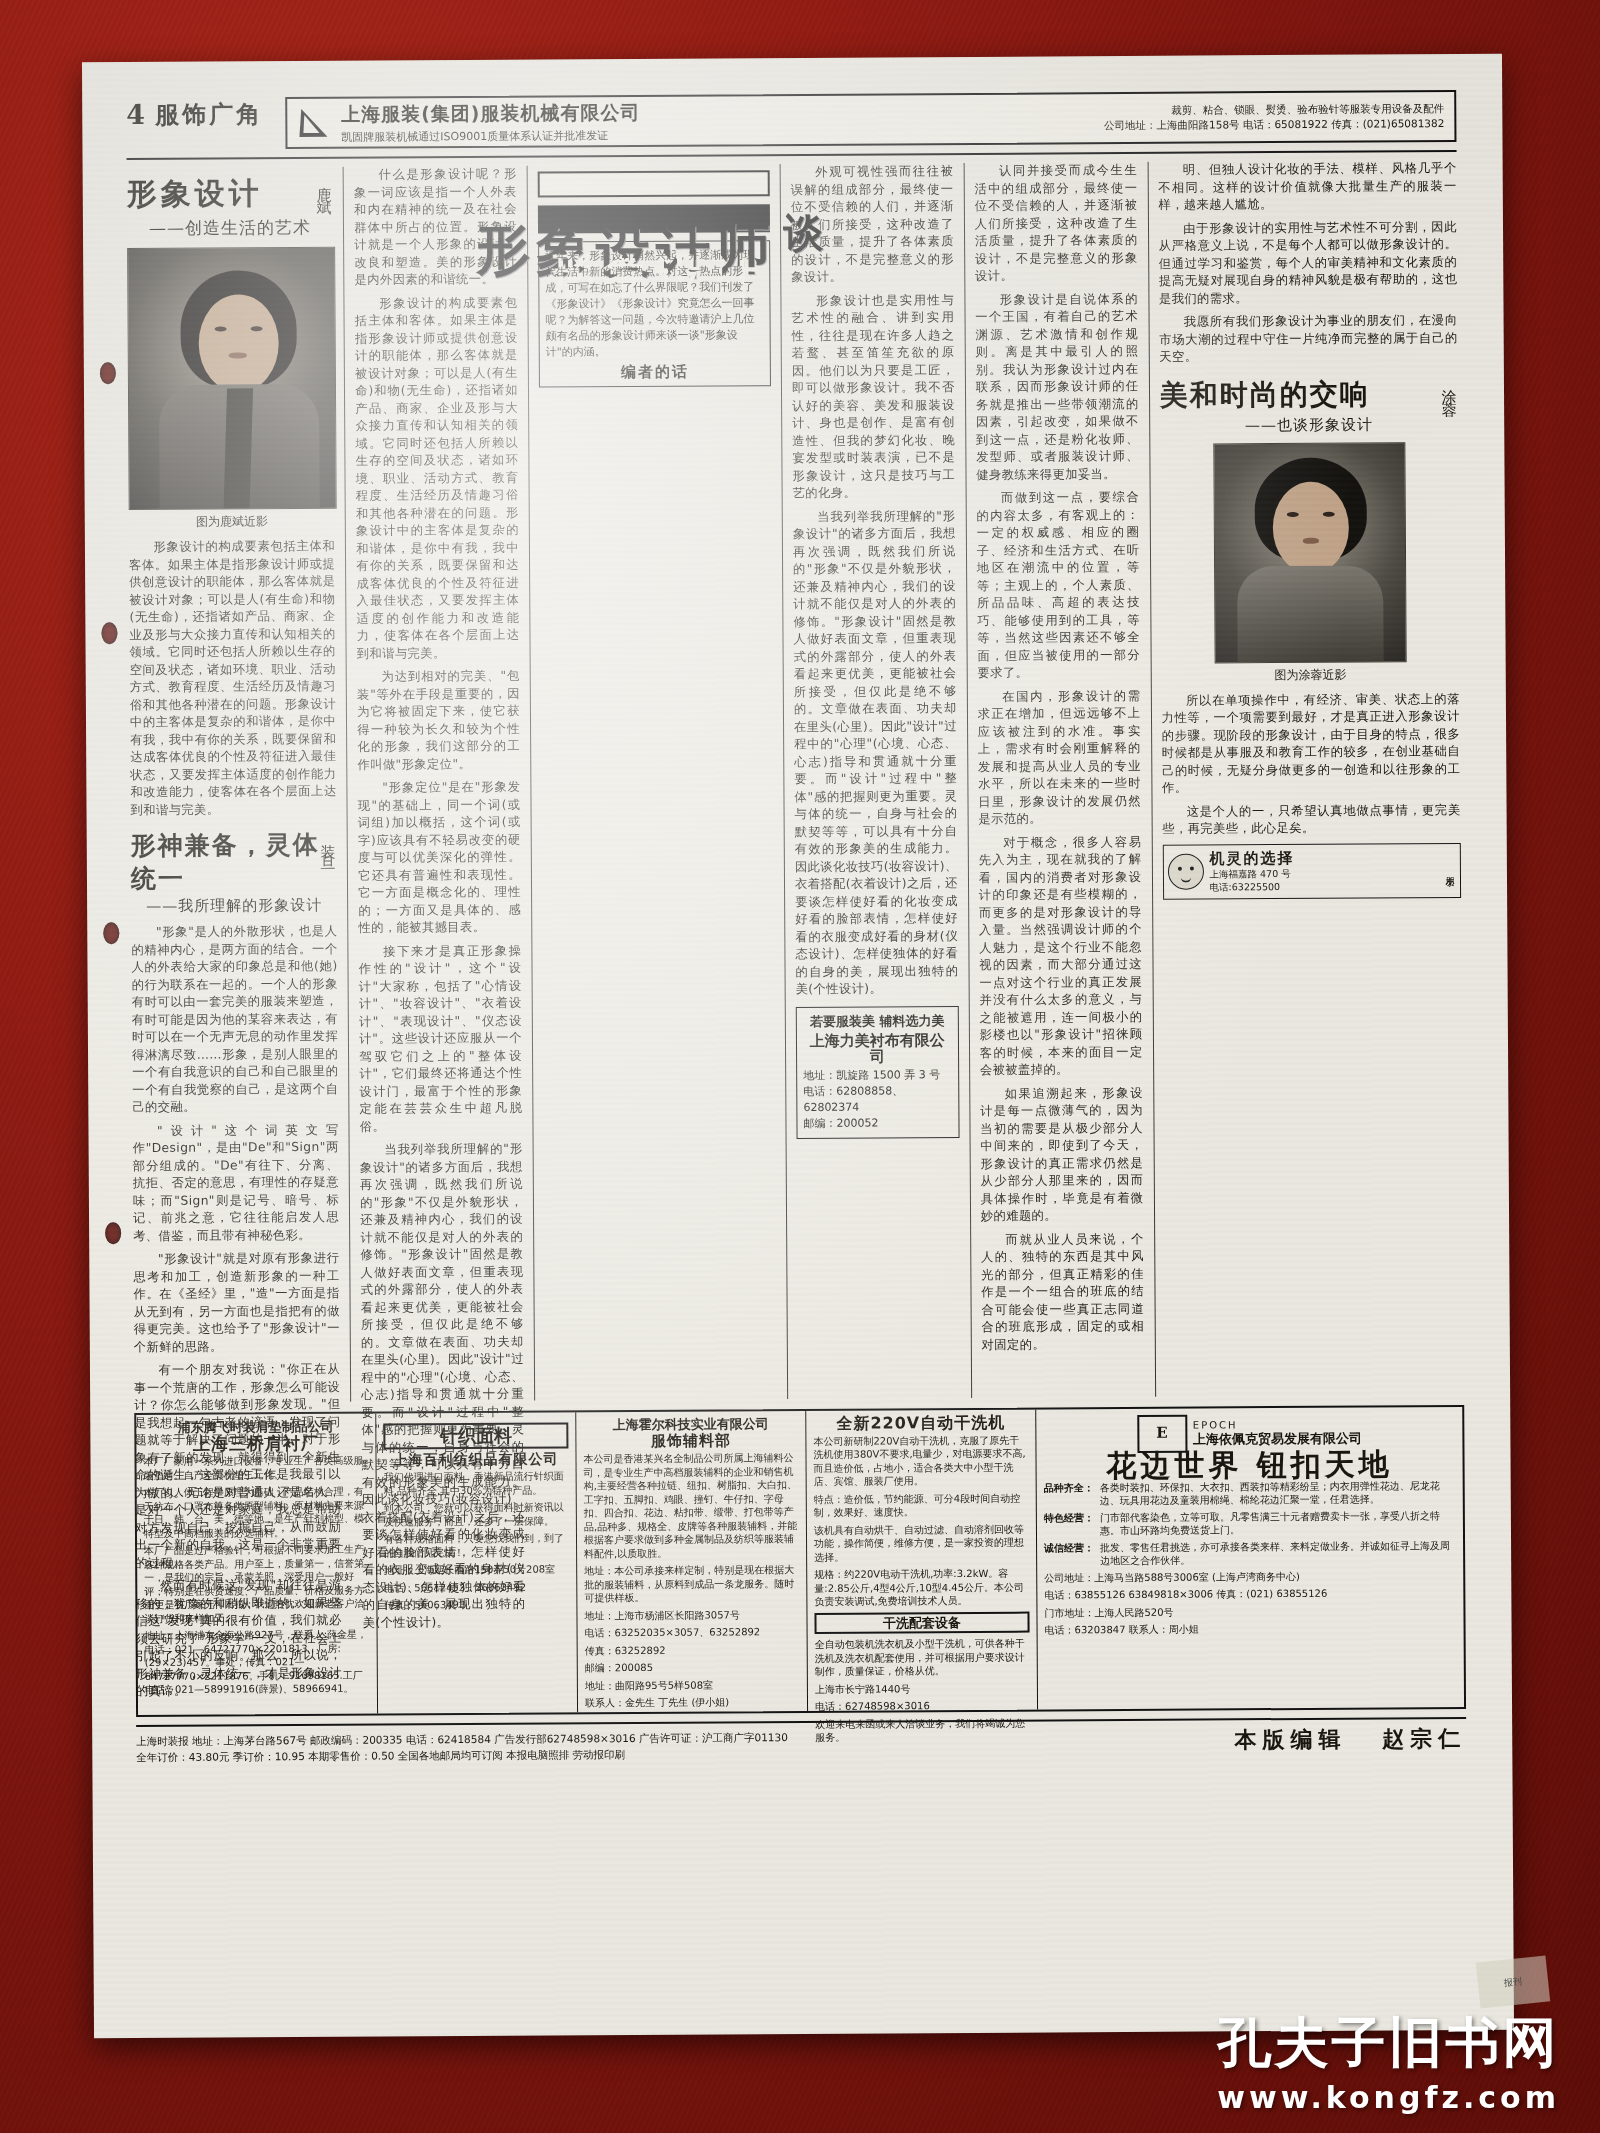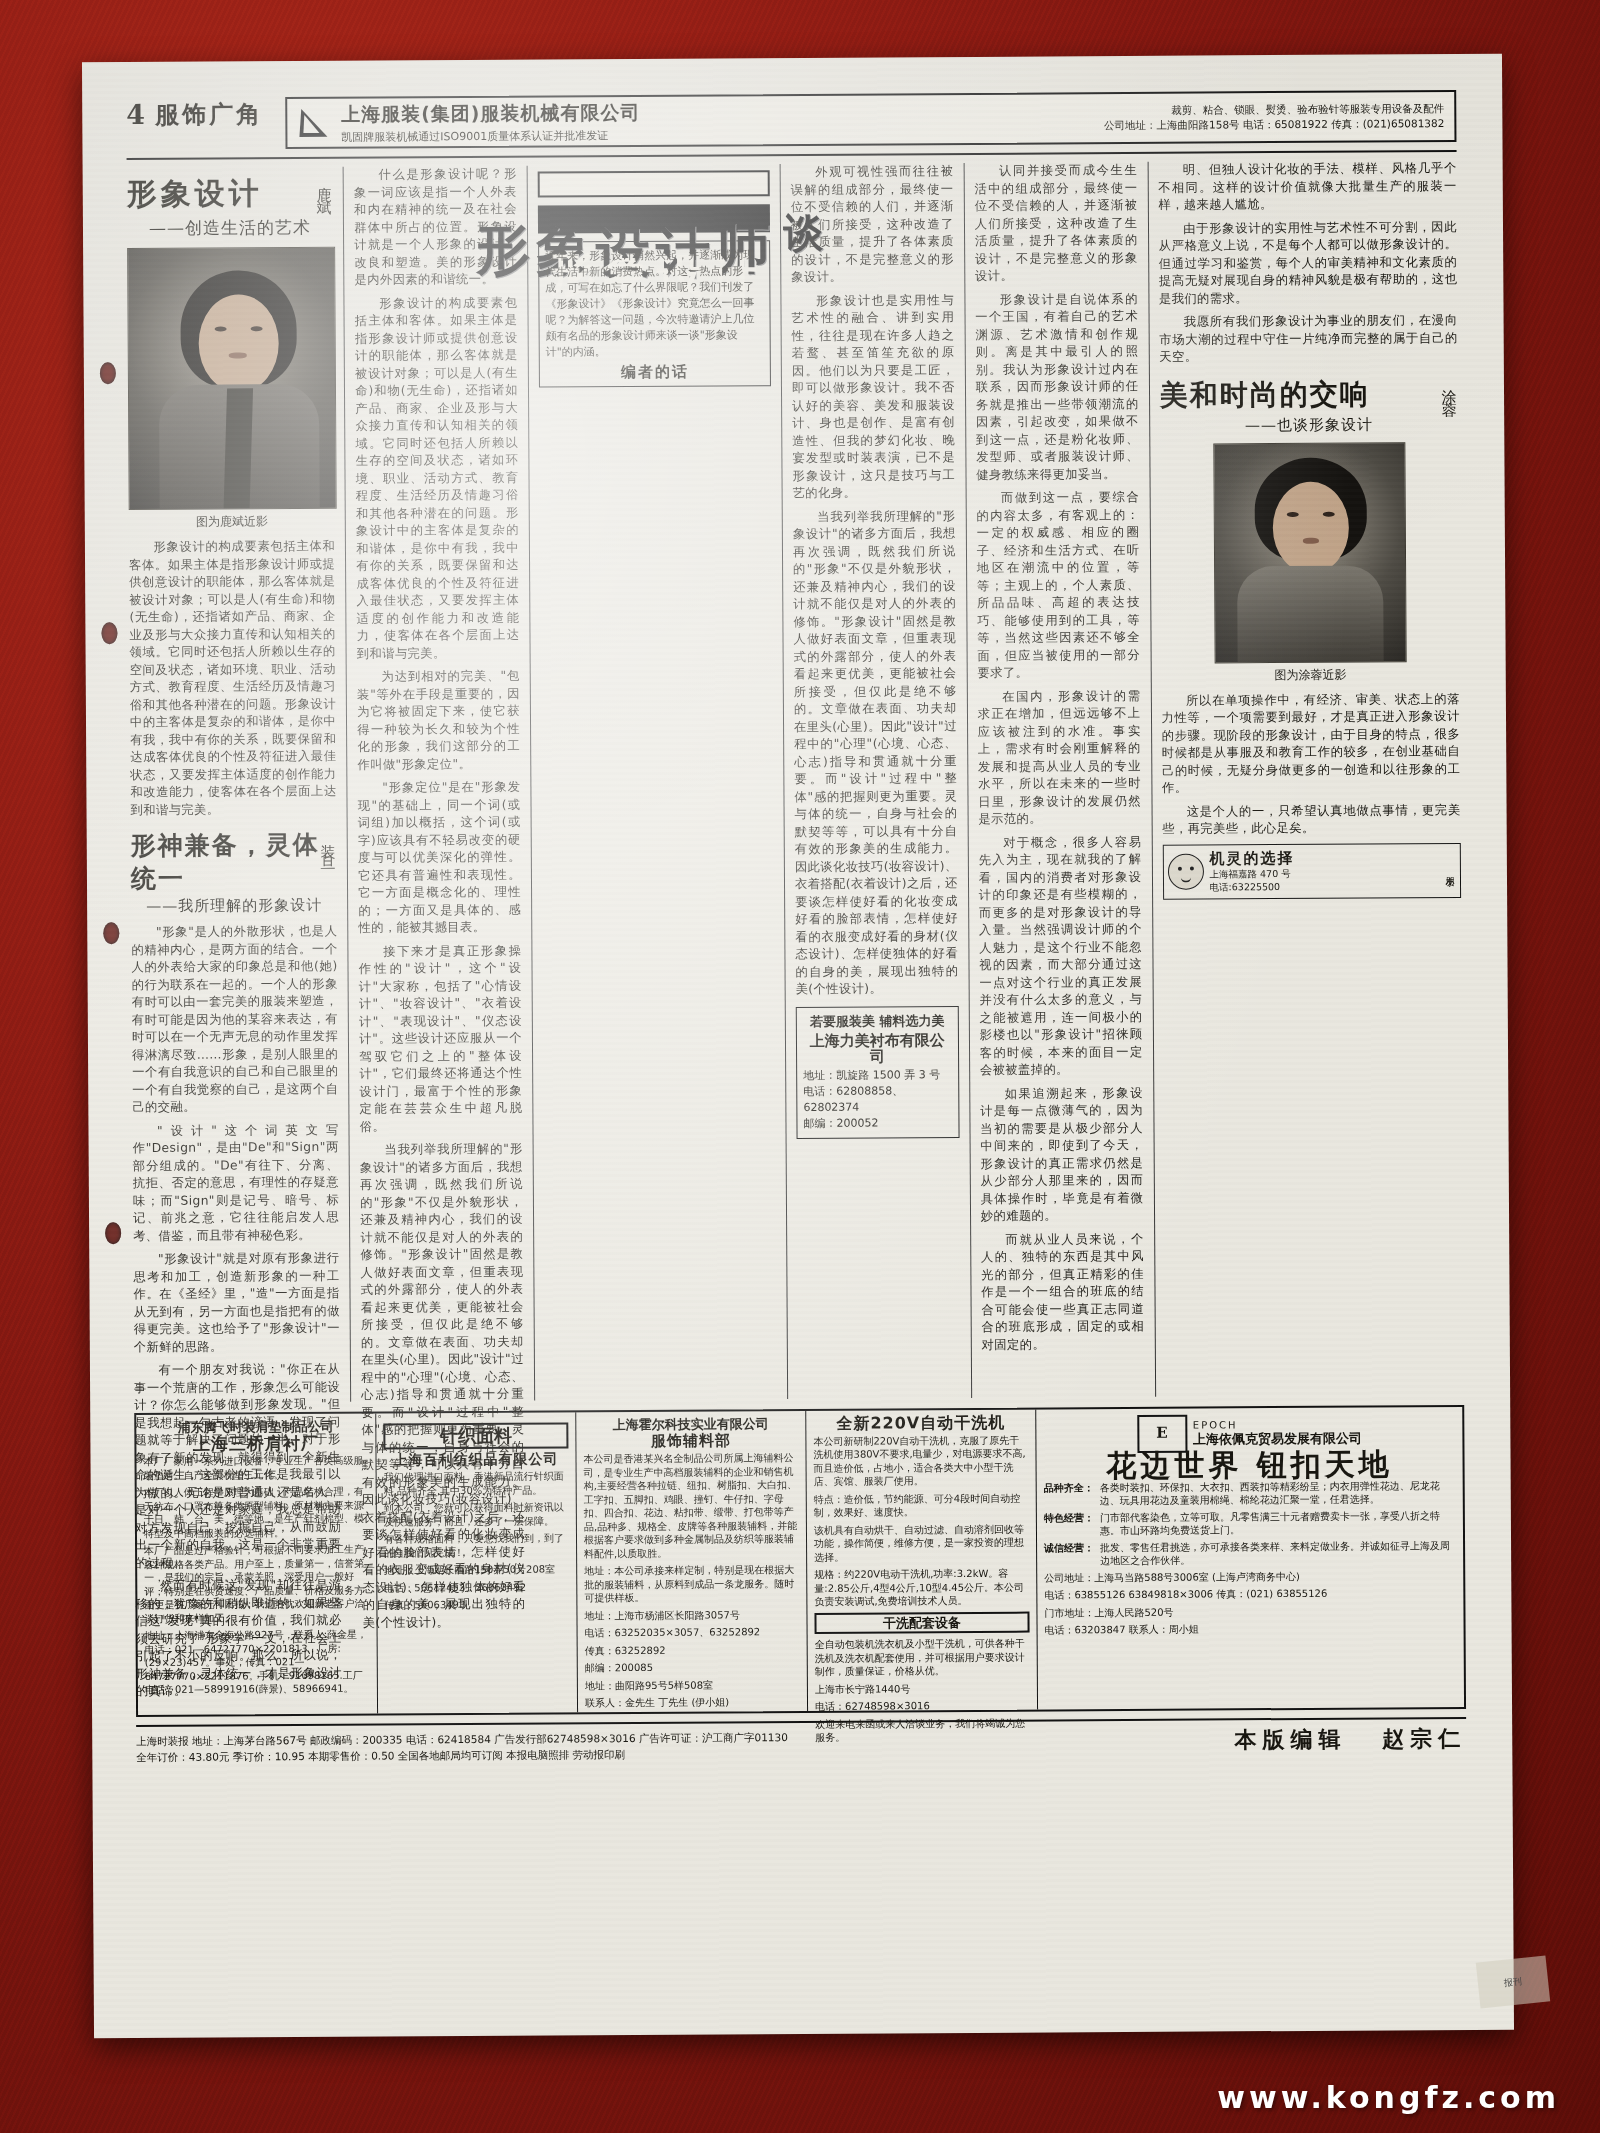--- a/index.html
+++ b/index.html
@@ -423,14 +423,15 @@
         <span style="margin-left:22px">赵宗仁</span>
       </div>
     </div>
 
   </div>
 </div>
 
 <div class="corner-stamp">报刊</div>
 
 <div class="wm">
+  <div class="wm1">孔夫子旧书网</div>
   <div class="wm2">www.kongfz.com</div>
 </div>
 
 </body></html>

